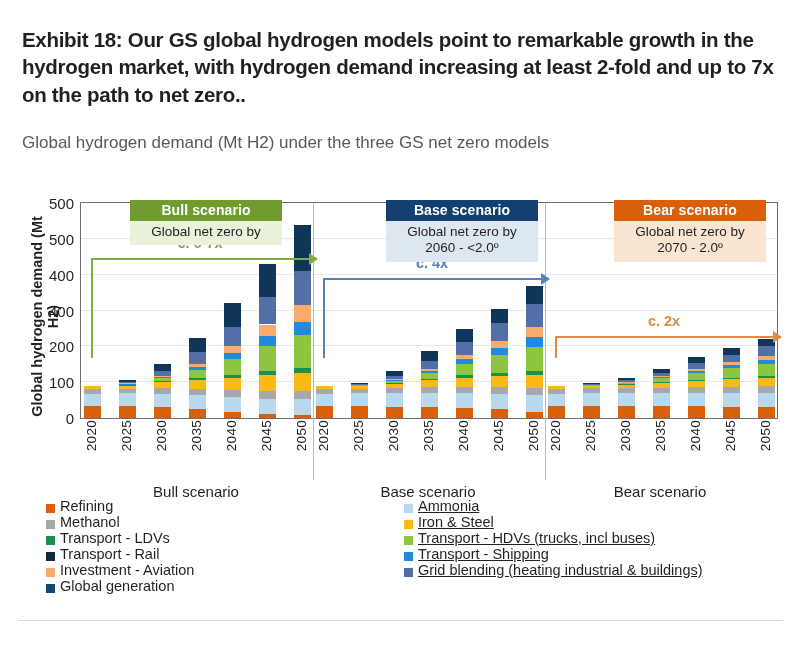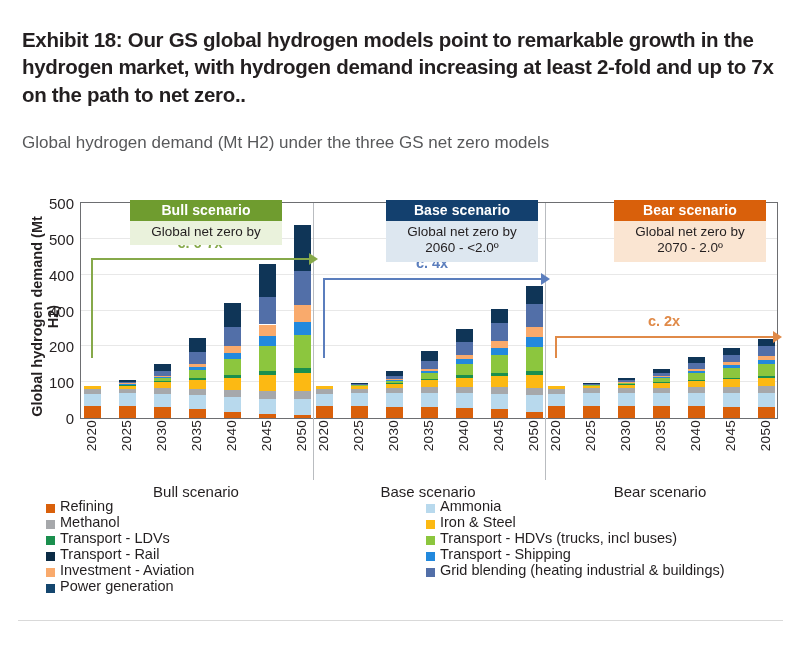--- a/index.html
+++ b/index.html
@@ -431,24 +431,24 @@
         <div class="lgitem">
           <span class="sw" style="background: rgb(11, 43, 69);"></span>
           <span class="lgtxt">Transport - Rail</span>
         </div>
         <div class="lgitem">
           <span class="sw" style="background: rgb(249, 170, 108);"></span>
           <span class="lgtxt">Investment - Aviation</span>
         </div>
         <div class="lgitem">
           <span class="sw" style="background: rgb(20, 70, 110);"></span>
-          <span class="lgtxt">Power generation</span>
-        </div>
-      </div>
-    <div class="lgcol" id="legend-right" style="left:380px;">
+          <span class="lgtxt">Global generation</span>
+        </div>
+      </div>
+    <div class="lgcol" id="legend-right" style="left:358px;text-decoration:underline;">
         <div class="lgitem">
           <span class="sw" style="background: rgb(184, 217, 237);"></span>
           <span class="lgtxt">Ammonia</span>
         </div>
         <div class="lgitem">
           <span class="sw" style="background: rgb(252, 185, 19);"></span>
           <span class="lgtxt">Iron &amp; Steel</span>
         </div>
         <div class="lgitem">
           <span class="sw" style="background: rgb(140, 198, 62);"></span>

